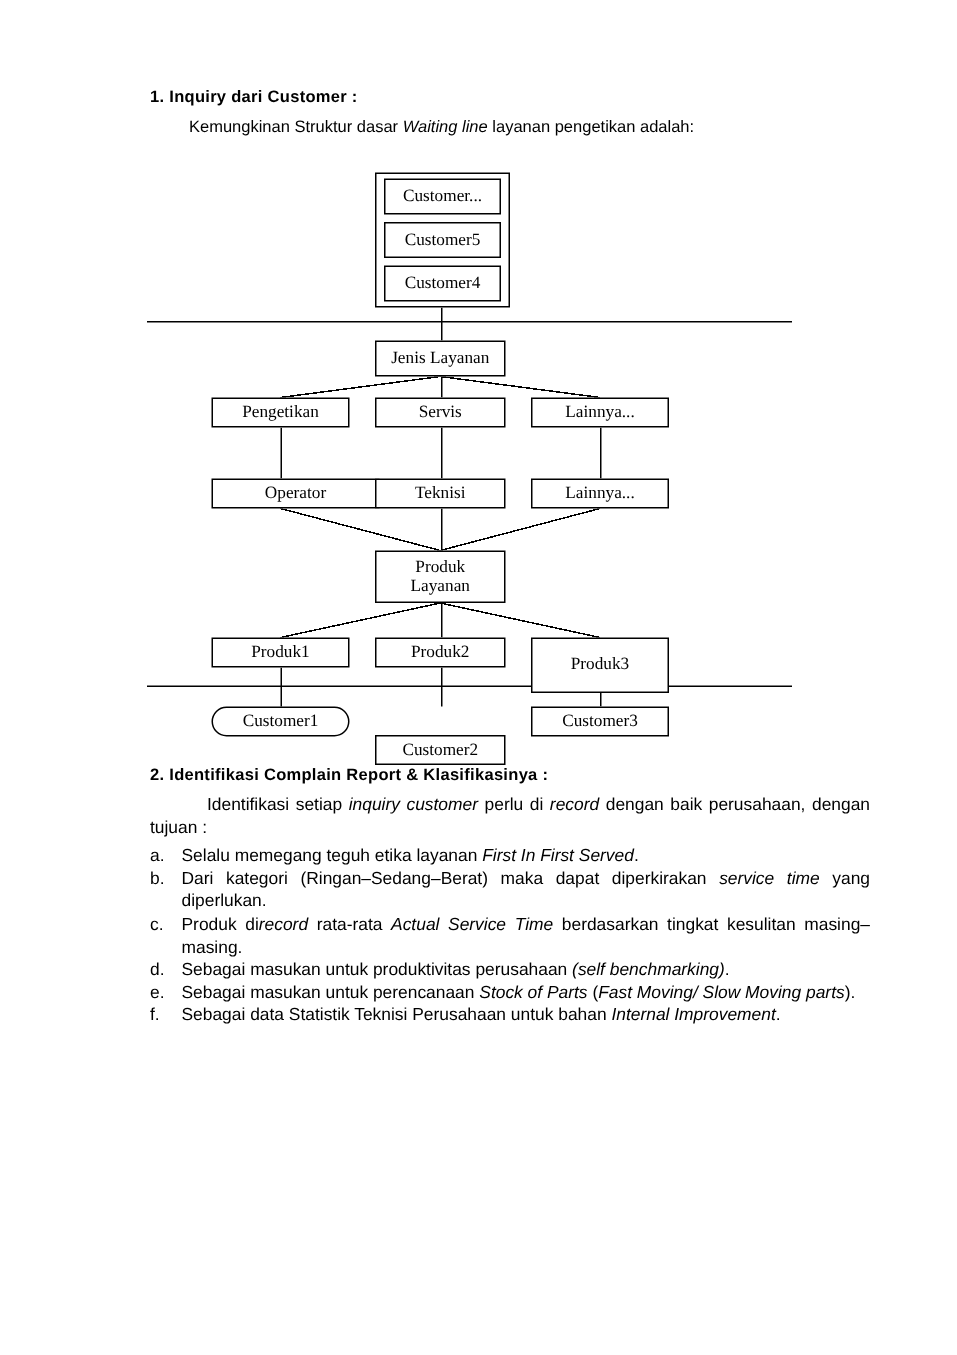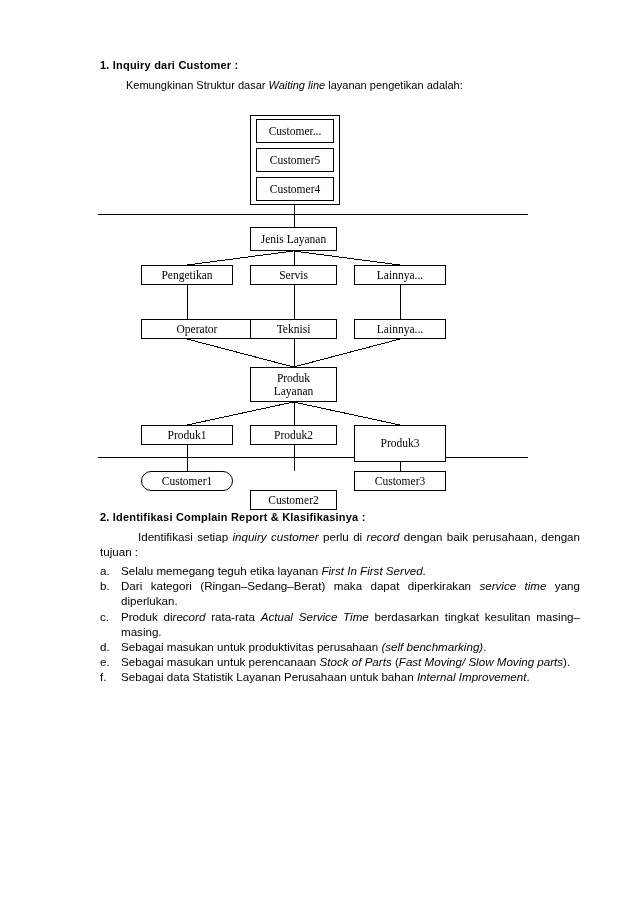--- a/index.html
+++ b/index.html
@@ -228,18 +228,18 @@
 
     <div class="li">
       <span class="marker">d.</span><span>Sebagai masukan untuk produktivitas perusahaan </span><i>(self benchmarking)</i><span>.</span>
     </div>
 
     <div class="li">
       <span class="marker">e.</span><span>Sebagai masukan untuk perencanaan </span><i>Stock of Parts</i><span> (</span><i>Fast Moving/ Slow Moving parts</i><span>).</span>
     </div>
 
     <div class="li">
-      <span class="marker">f.</span><span>Sebagai data Statistik Layanan Perusahaan untuk bahan </span><i>Internal  Improvement</i><span>.</span>
+      <span class="marker">f.</span><span>Sebagai data Statistik Teknisi Perusahaan untuk bahan </span><i>Internal  Improvement</i><span>.</span>
     </div>
 
   </div>
 
 </div>
 
 </body></html>

